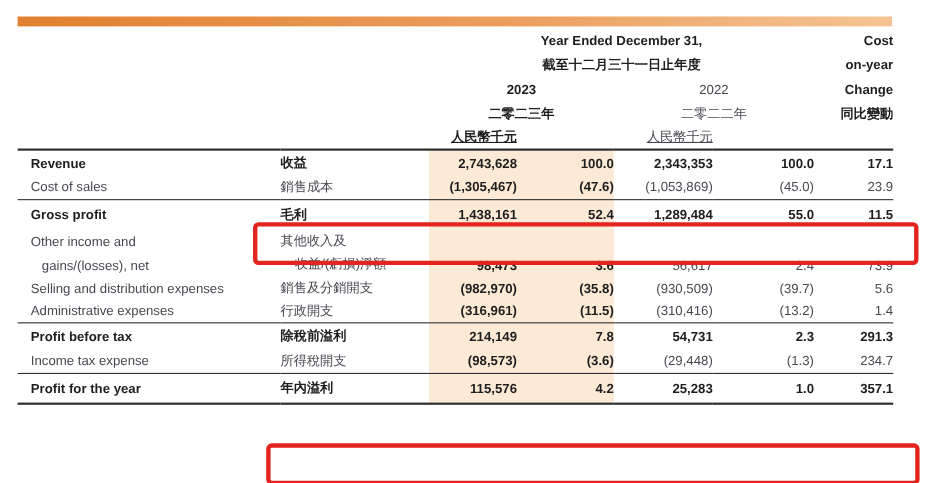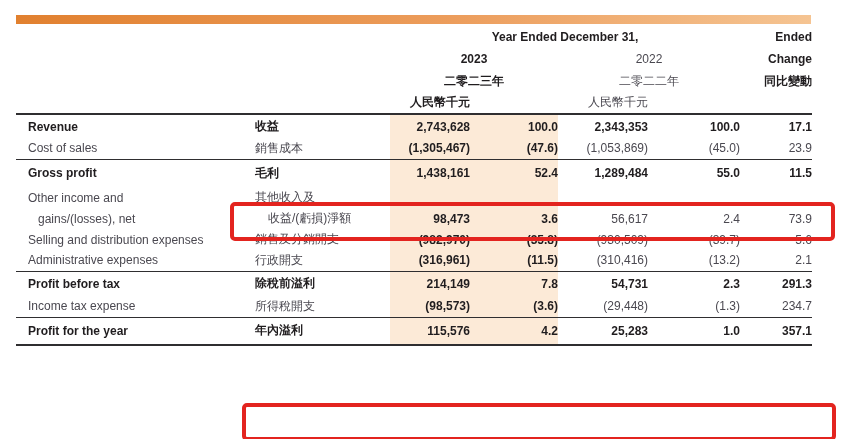--- a/index.html
+++ b/index.html
@@ -15,21 +15,21 @@
   }
   .table-wrap{position:absolute;left:16px;top:26px;width:796px;}
   table{border-collapse:collapse;table-layout:fixed;width:796px;font-size:12px;}
   td{padding:0;vertical-align:middle;white-space:nowrap;}
   thead tr{height:22px;}
   tbody tr{height:21px;}
   tbody tr:first-child{height:24px;}
   tbody tr.rule-above{height:25px;}
   tbody tr.rule-above td{border-top:1.5px solid var(--rule);}
   tbody tr.boxed-row{height:28px;}
-  thead tr.last td{border-bottom:2px solid var(--rule);}
+  thead tr.last td{border-bottom:2px solid var(--rule);text-decoration:underline;}
   tbody tr:last-child td{border-bottom:2px solid var(--rule);}
   .b{font-weight:bold;color:var(--ink-bold);}
   .g{font-weight:normal;color:var(--ink-regular);}
   .center{text-align:center;}
   .right{text-align:right;}
   .pr{padding-right:9px;}
   .c-en{padding-left:12px;}
   .c-en.indent{padding-left:22px;}
   .c-zh.indent{padding-left:13px;}
   .c-num{text-align:right;}
@@ -56,21 +56,26 @@
       <col style="width:80px">
         <col style="width:88px">
       <col style="width:90px">
         <col style="width:92px">
       <col style="width:72px">
     </colgroup>
     <thead>
       <tr>
         <td colspan="2"></td>
         <td colspan="4" class="center b">Year Ended December 31,</td>
-        <td class="right b">Ended</td>
+        <td class="right b">Cost</td>
+      </tr>
+      <tr>
+        <td colspan="2"></td>
+        <td colspan="4" class="center b">截至十二月三十一日止年度</td>
+        <td class="right b">on-year</td>
       </tr>
       <tr>
         <td colspan="2"></td>
         <td colspan="2" class="center b">2023</td>
         <td colspan="2" class="center g">2022</td>
         <td class="right b">Change</td>
       </tr>
       <tr>
         <td colspan="2"></td>
         <td colspan="2" class="center b">二零二三年</td>
@@ -141,21 +146,21 @@
           <td class="c-num g">(39.7)</td>
           <td class="c-num g">5.6</td>
         </tr>
         <tr>
           <td class="c-en">Administrative expenses</td>
           <td class="c-zh">行政開支</td>
           <td class="c-num hl v23">(316,961)</td>
           <td class="c-num hl v23">(11.5)</td>
           <td class="c-num g">(310,416)</td>
           <td class="c-num g">(13.2)</td>
-          <td class="c-num g">2.1</td>
+          <td class="c-num g">1.4</td>
         </tr>
         <tr class="bold-row rule-above">
           <td class="c-en">Profit before tax</td>
           <td class="c-zh">除稅前溢利</td>
           <td class="c-num hl v23">214,149</td>
           <td class="c-num hl v23">7.8</td>
           <td class="c-num g">54,731</td>
           <td class="c-num g">2.3</td>
           <td class="c-num g">291.3</td>
         </tr>

